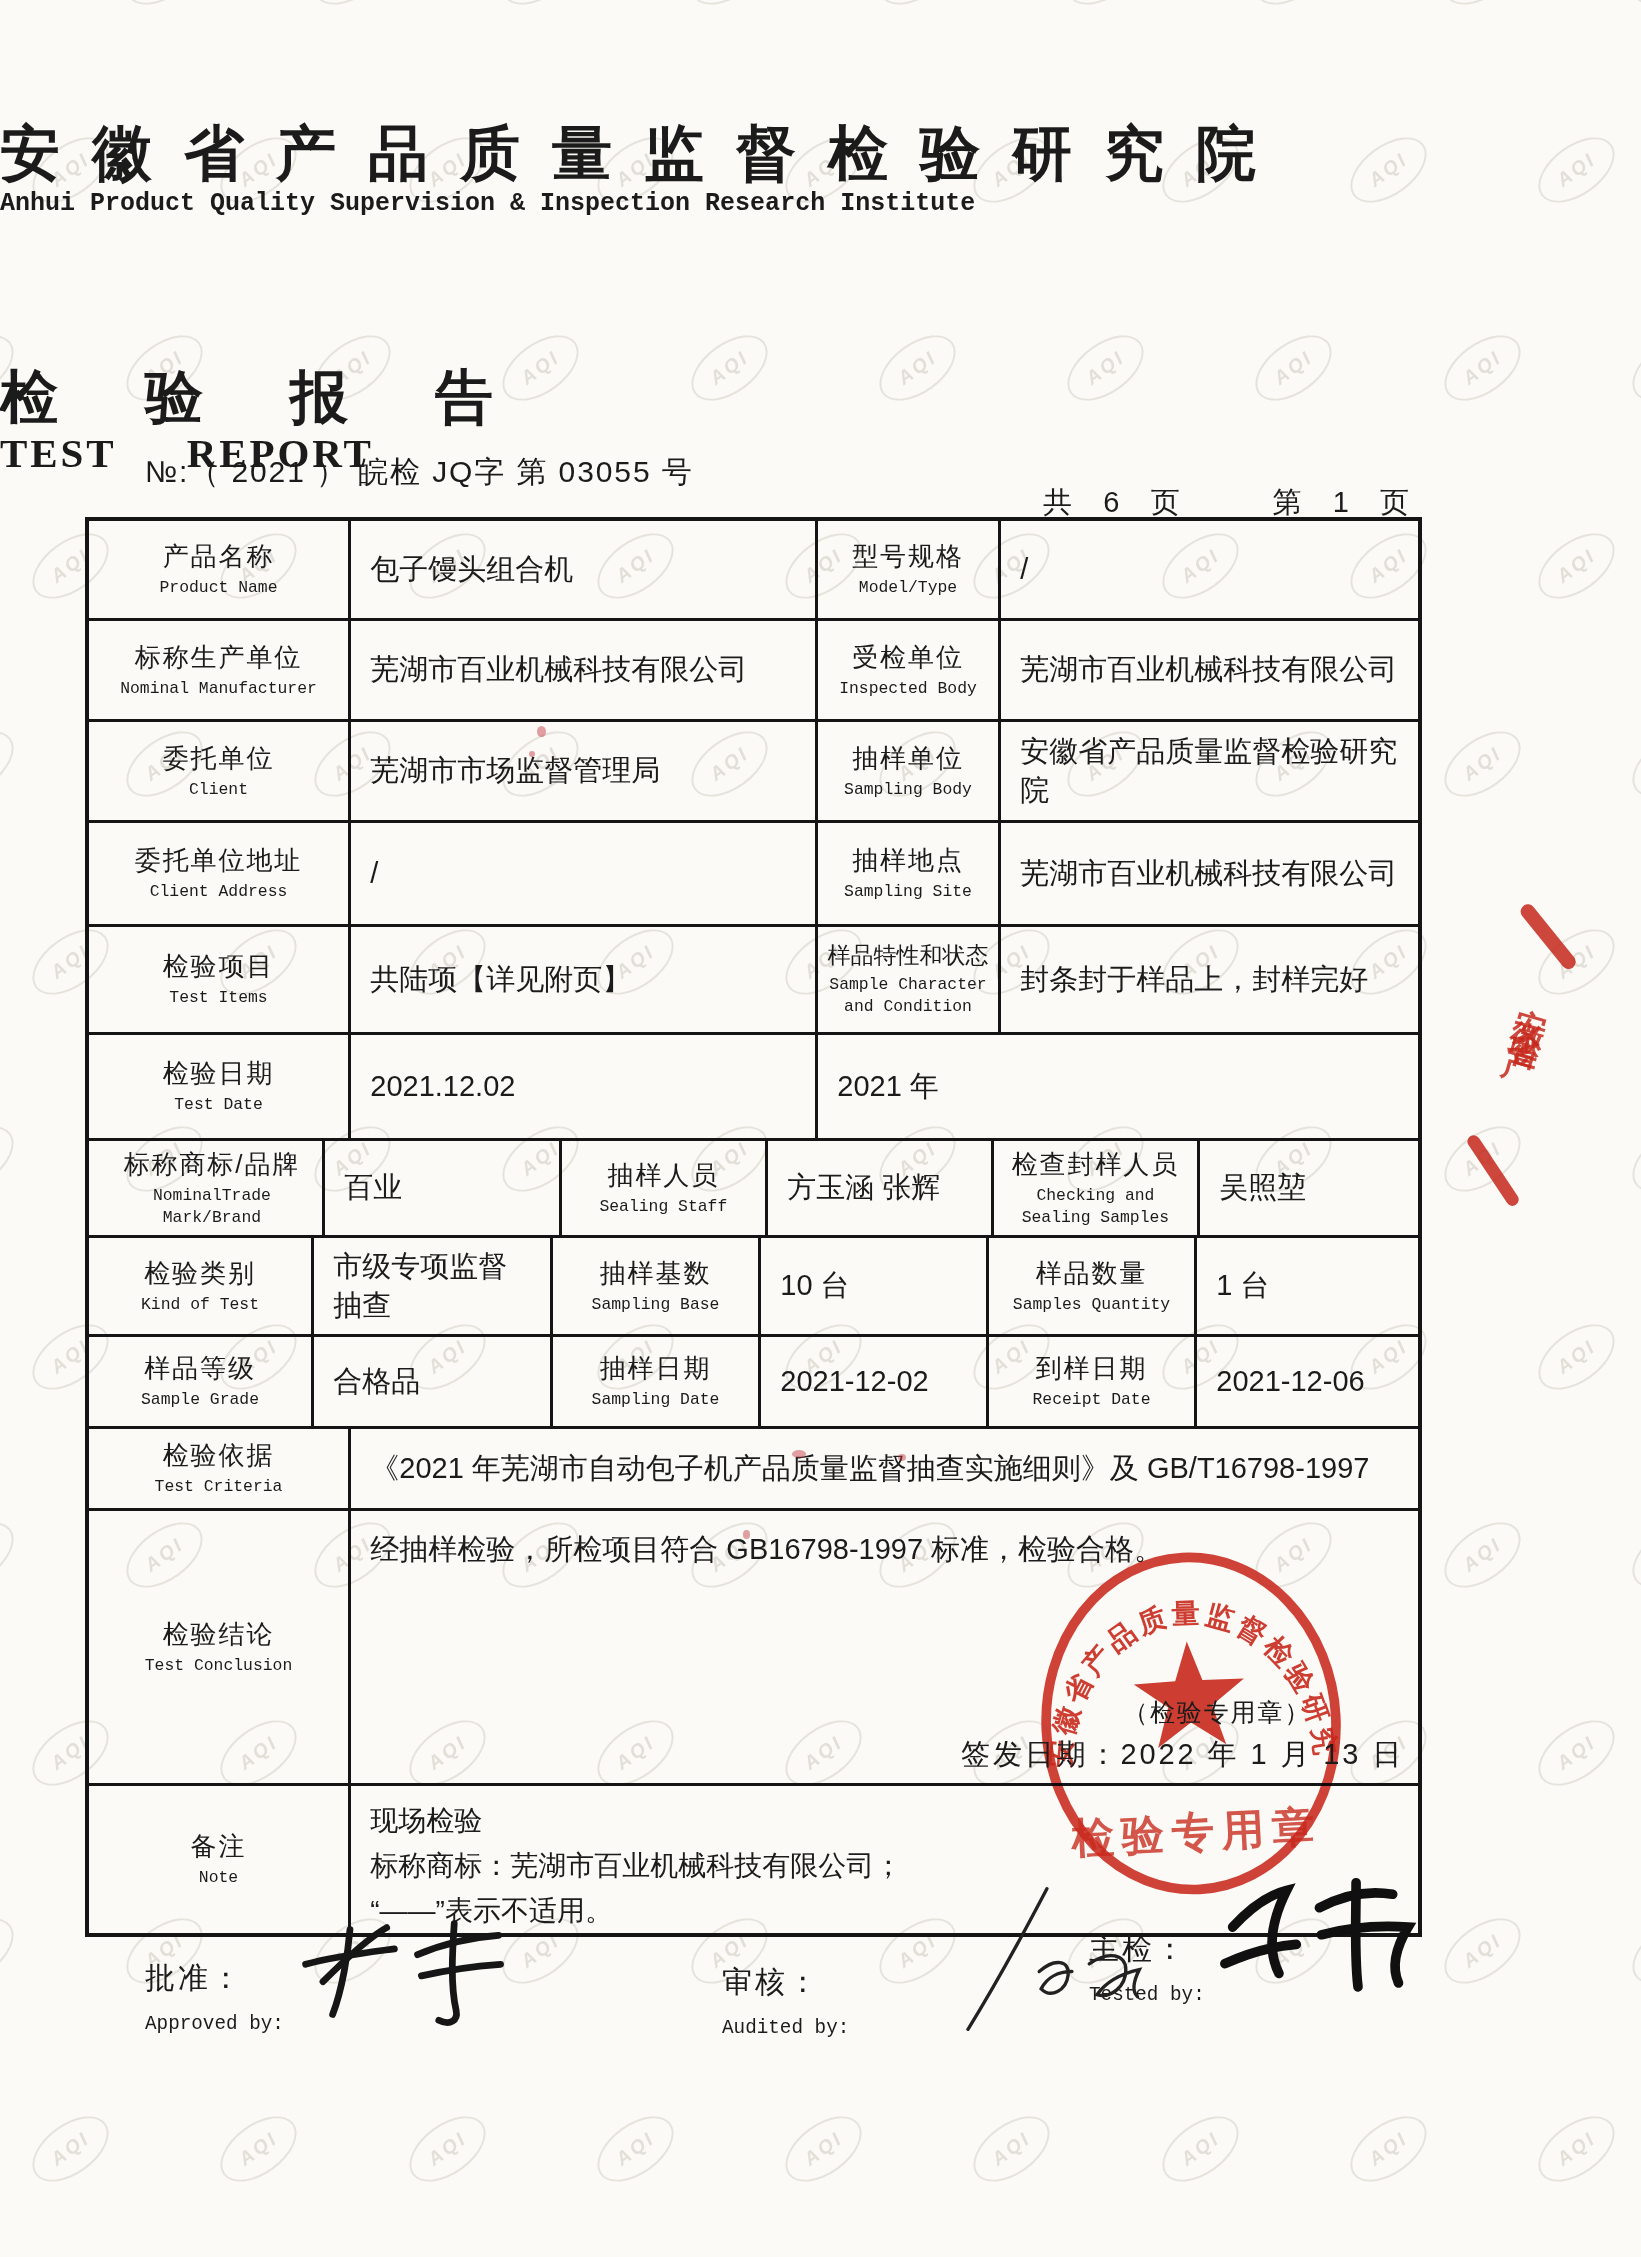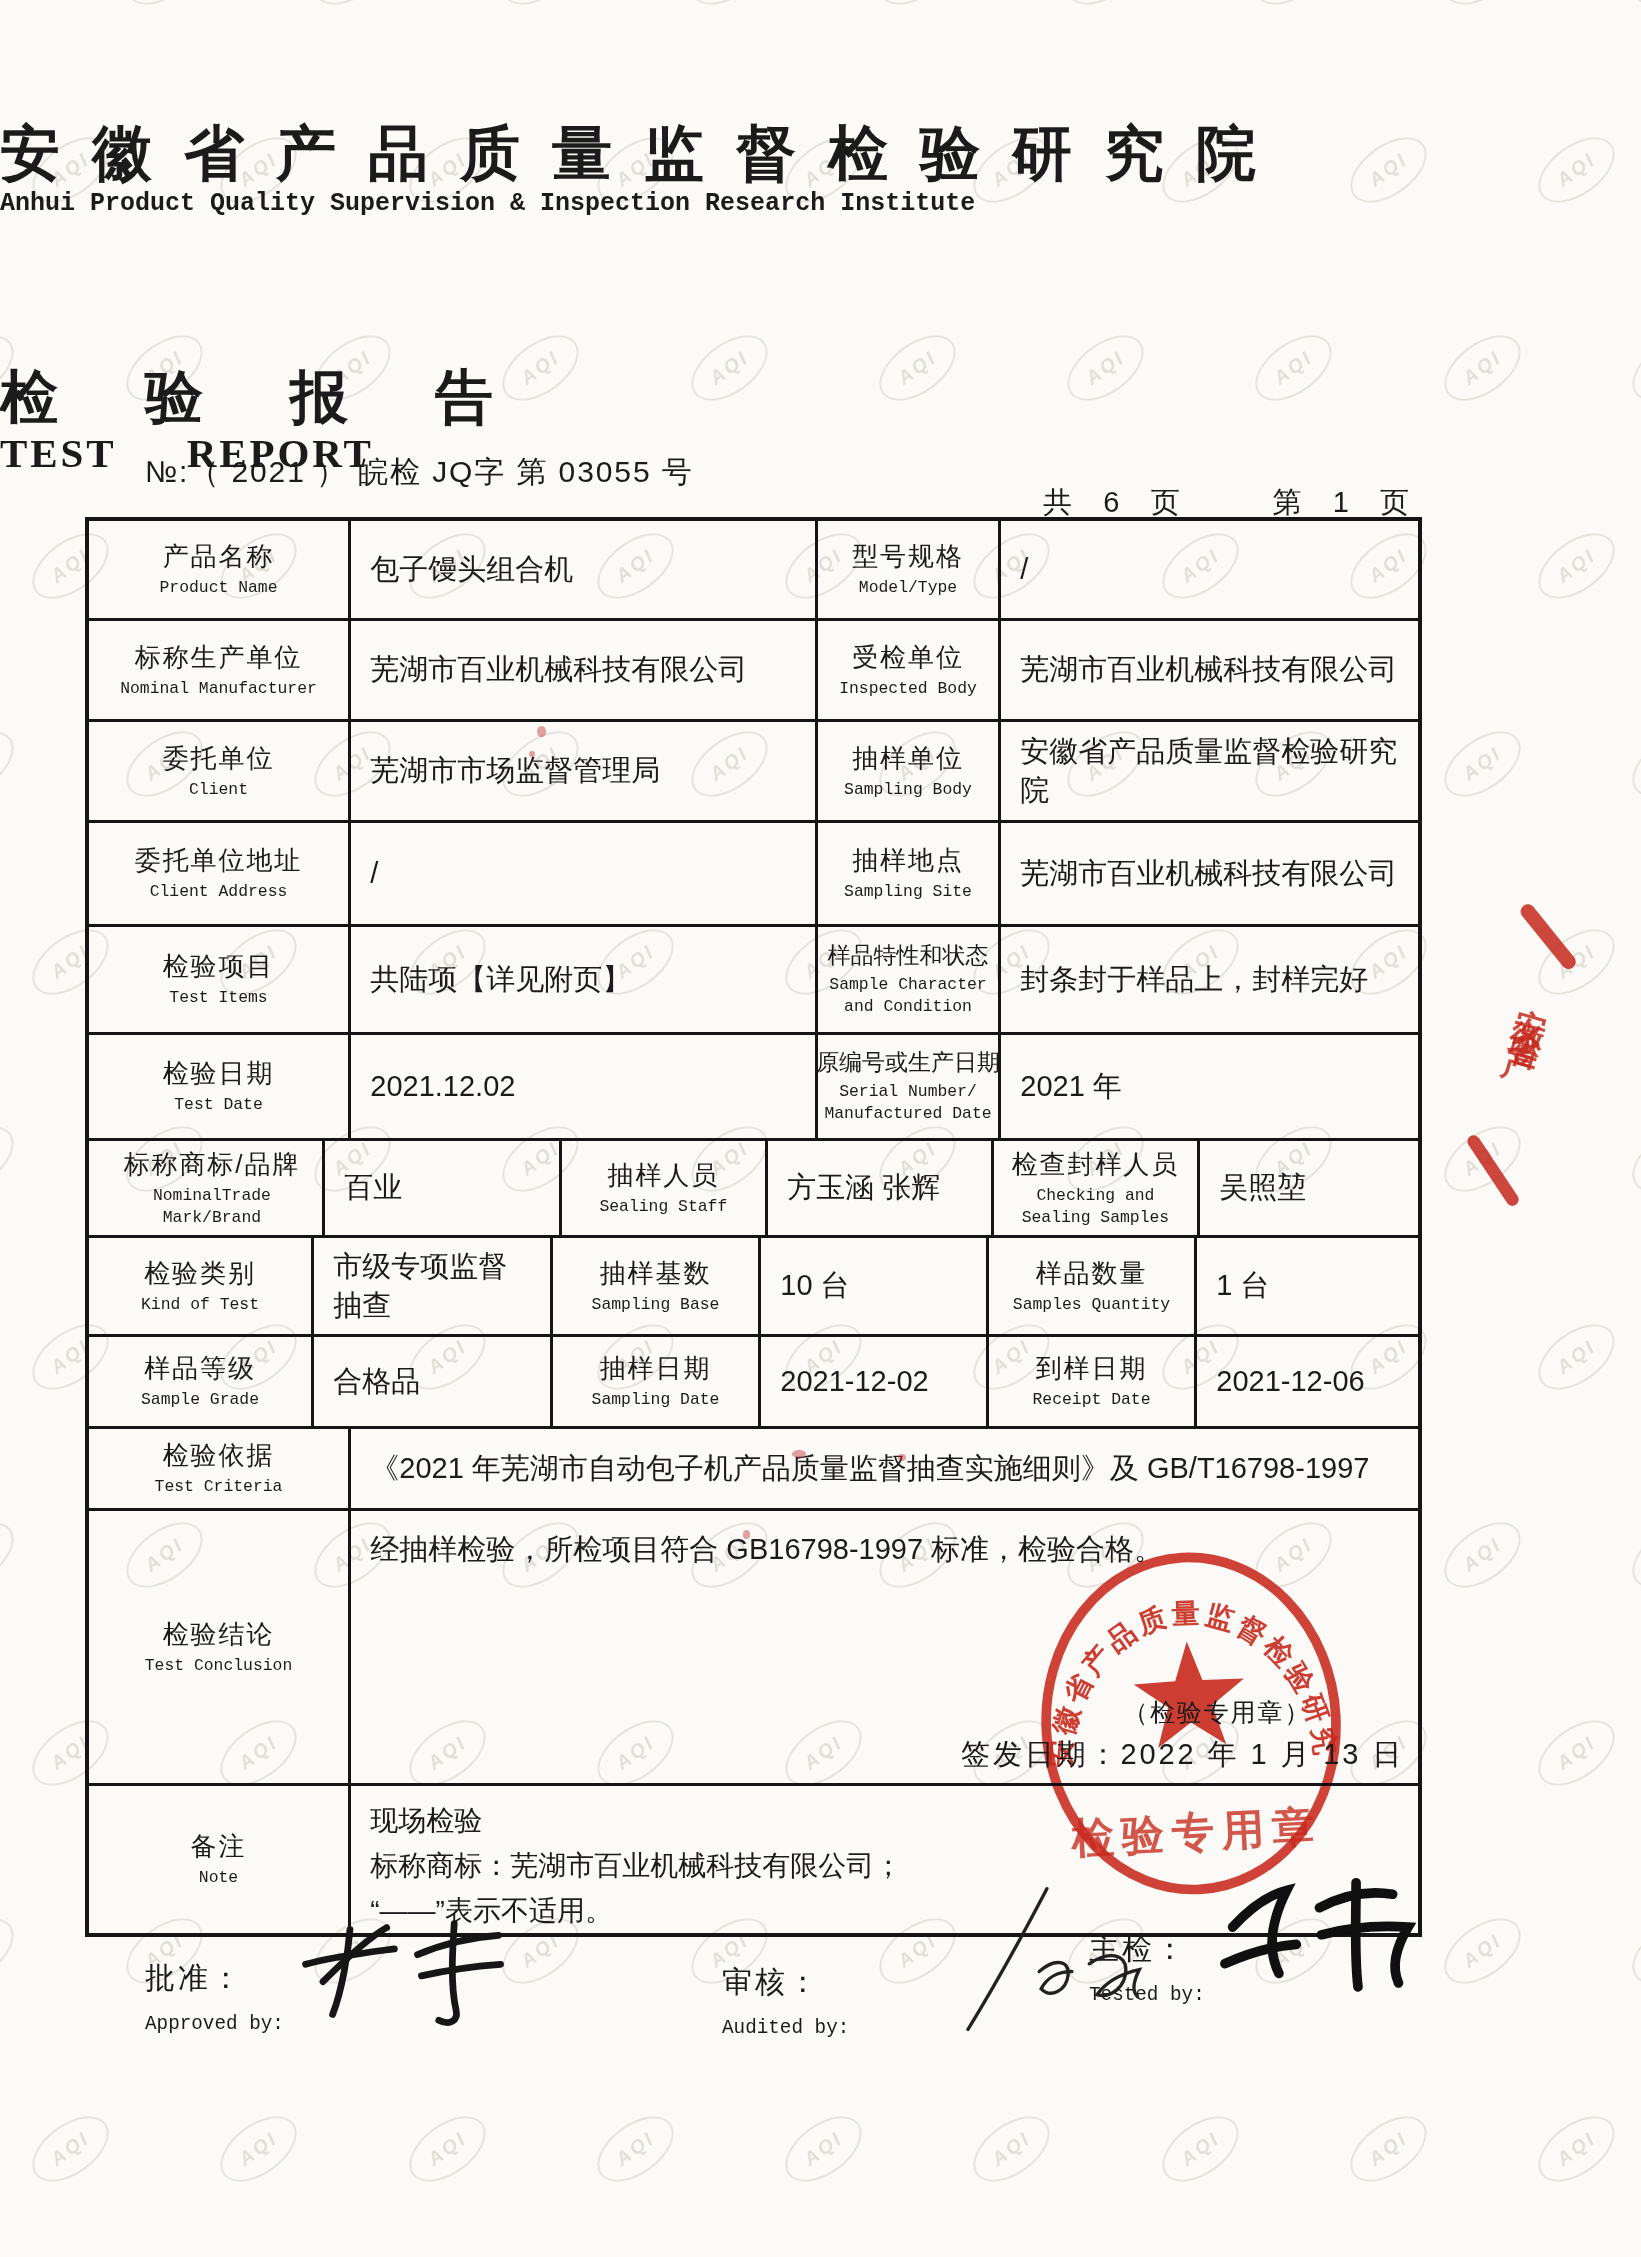--- a/index.html
+++ b/index.html
@@ -259,25 +259,20 @@
       </div>
       <div class="cell val w-v2">封条封于样品上，封样完好</div>
     </div>
 
     <div class="row r6">
       <div class="cell lab w-l1">
         <div class="cn">检验日期</div>
         <div class="en">Test Date</div>
       </div>
       <div class="cell val w-v1">2021.12.02</div>
-      <div class="cell lab tight w-l2">
-        <div class="cn">原编号或生产日期</div>
-        <div class="en">Serial Number/
-Manufactured Date</div>
-      </div>
       <div class="cell val w-v2">2021 年</div>
     </div>
 
     <div class="row r7">
       <div class="cell lab x0">
         <div class="cn">标称商标/品牌</div>
         <div class="en">NominalTrade
 Mark/Brand</div>
       </div>
       <div class="cell val x1">百业</div>

